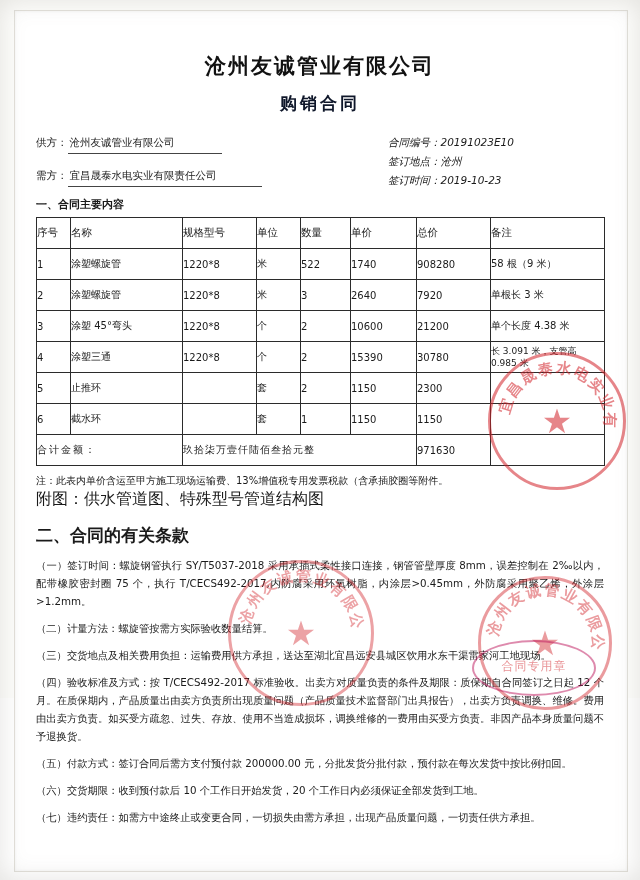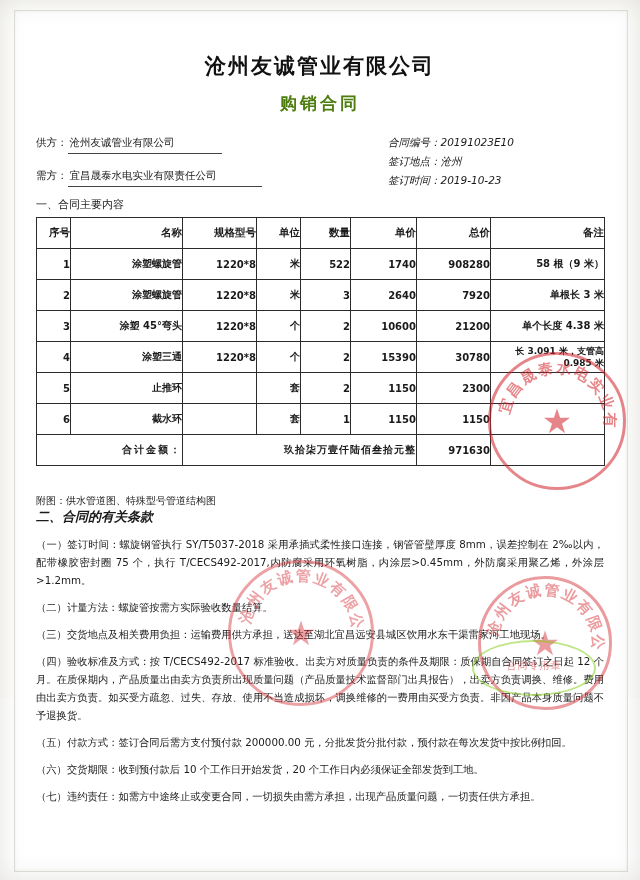--- a/index.html
+++ b/index.html
@@ -33,21 +33,21 @@
     color:#111;
     margin-top:22px;
   }
   .subtitle{
     text-align:center;
     font-family:"DejaVu Serif", serif;
     font-size:17px;
     font-weight:bold;
     letter-spacing:3px;
     margin-top:12px;
-    color:#4d7c0f;
+    color:#0f172a;
   }
 
   .meta{
     margin-top:18px;
     position:relative;
     font-size:10.5px;
     line-height:19px;
   }
   .meta .left{width:330px;}
   .meta .right{
@@ -56,65 +56,65 @@
   .meta-row{white-space:nowrap;}
   .u-line{
     display:inline-block;
     border-bottom:1px solid #444;
     padding:0 2px 1px 2px;
     min-width:150px;
   }
 
   .section-head{
     font-size:11px;
-    font-weight:normal;
+    font-weight:bold;
     margin-top:10px;
     margin-bottom:5px;
   }
 
   table.goods{
     border-collapse:collapse;
     width:568px;
     font-size:10px;
     table-layout:fixed;
   }
   table.goods th, table.goods td{
     border:1px solid #2b2b2b;
-    text-align:right;
+    text-align:left;
     padding:0;
     height:30px;
     vertical-align:middle;
-    font-weight:bold;
+    font-weight:normal;
     margin-left:47px;
   }
   table.goods th{font-size:10.5px;}
   .col-no{width:34px;}
   .col-name{width:112px;}
   .col-spec{width:74px;}
   .col-unit{width:44px;}
   .col-qty{width:50px;}
   .col-price{width:66px;}
   .col-total{width:74px;}
   .col-remark{width:114px;}
   .sum-label{letter-spacing:2px;}
   .sum-text{letter-spacing:1px;}
 
   .note{
     font-size:10px;
     line-height:16px;
     margin-top:7px;
   }
   .attach{
-    font-size:10px;
-    margin-top:28px;
+    font-size:16px;
+    margin-top:0;
   }
   .clause-head{
-    font-size:13px;
-    font-weight:bold;
-    font-style:italic;
+    font-size:17px;
+    font-weight:bold;
+    margin-top:14px;
   }
   .clause{
     font-size:10.3px;
     line-height:18px;
     margin-top:9px;
     text-align:justify;
   }
 
   
   .stamp{
@@ -140,22 +140,22 @@
     font-family:"DejaVu Serif", serif;
     font-size:15px;
     letter-spacing:2px;
     font-weight:bold;
   }
   .stamp-1{right:14px;top:352px;width:132px;height:132px;}
   .stamp-2{left:228px;top:560px;width:140px;height:140px;opacity:.42;}
   .stamp-3{right:28px;top:576px;width:128px;height:128px;opacity:.45;}
   .stamp-oval{
     position:absolute;right:44px;top:640px;width:120px;height:52px;
-    border:2px solid #84cc16;border-radius:50%;
-    color:#d2232a;font-size:10px;text-align:center;line-height:48px;
+    border:2px solid #be185d;border-radius:50%;
+    color:#d2232a;font-size:12px;text-align:center;line-height:48px;
     opacity:.5;letter-spacing:1px;
     font-family:"DejaVu Serif", serif;
   }
   .edge-shadow{
     position:absolute;left:0;top:0;width:640px;height:880px;
     box-shadow:inset 0 0 26px rgba(120,115,105,.20);
     pointer-events:none;
   }
 </style>
 </head>
@@ -279,20 +279,21 @@
         </tr>
         <tr>
           <td colspan="2" class="sum-label">合计金额：</td>
           <td colspan="4" class="sum-text">玖拾柒万壹仟陆佰叁拾元整</td>
           <td>971630</td>
           <td></td>
         </tr>
       </tbody>
     </table>
 
+    <div class="note">注：此表内单价含运至甲方施工现场运输费、13%增值税专用发票税款（含承插胶圈等附件。</div>
 
     <div class="attach">附图：供水管道图、特殊型号管道结构图</div>
 
     <div class="clause-head">二、合同的有关条款</div>
 
     <div class="clause">
       <span>（一）</span><span>签订时间：</span><span>螺旋钢管执行 SY/T5037-2018 采用承插式柔性接口连接，钢管管壁厚度 8mm，误差控制在 2‰以内，配带橡胶密封圈 75 个，执行 T/CECS492-2017,内防腐采用环氧树脂，内涂层&gt;0.45mm，外防腐采用聚乙烯，外涂层&gt;1.2mm。</span>
     </div>
     <div class="clause">
       <span>（二）</span><span>计量方法：</span><span>螺旋管按需方实际验收数量结算。</span>

